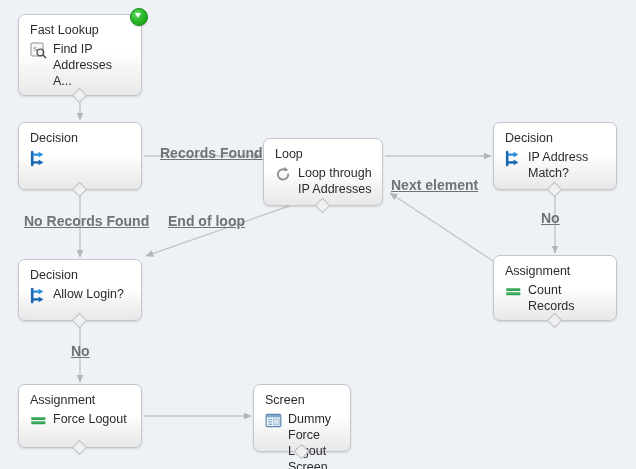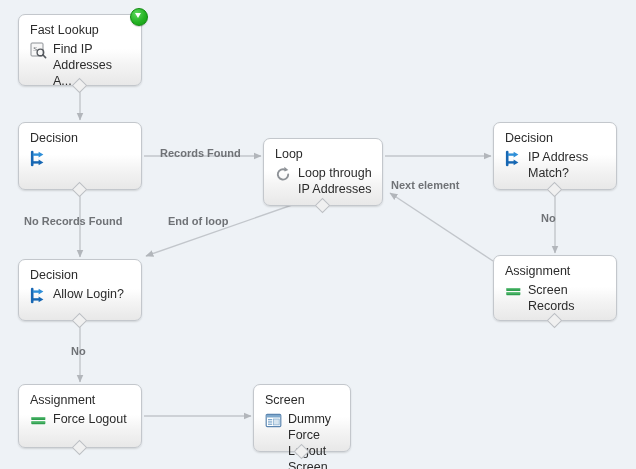--- a/index.html
+++ b/index.html
@@ -97,25 +97,26 @@
     width: 0;
     height: 0;
     border-left: 3.5px solid transparent;
     border-right: 3.5px solid transparent;
     border-top: 5px solid #ffffff;
   }
 
   
   .wire-label {
     position: absolute;
-    font-size: 11px;
+    font-size: 14px;
     font-weight: bold;
     color: #6f7276;
     white-space: nowrap;
     line-height: 13px;
+    text-decoration: underline;
   }
 </style>
 </head>
 <body>
 
 <div id="canvas">
 
   <svg id="wires" viewBox="0 0 636 469" width="636" height="469" xmlns="http://www.w3.org/2000/svg">
     <defs>
       <marker id="arrow" markerWidth="9" markerHeight="9" refX="7.4" refY="4" orient="auto" markerUnits="userSpaceOnUse">
@@ -144,21 +145,21 @@
     </g>
   </svg>
 
   <div class="wire-label" style="left:160px; top:147px;">Records Found</div>
   <div class="wire-label" style="left:391px; top:147px;margin-top:32px;">Next element</div>
   <div class="wire-label" style="left:24px; top:215px;">No Records Found</div>
   <div class="wire-label" style="left:168px; top:215px;">End of loop</div>
   <div class="wire-label" style="left:541px; top:212px;">No</div>
   <div class="wire-label" style="left:71px; top:345px;">No</div>
 
-  <div class="node" style="left:18px; top:14px; width:124px; height:72px;">
+  <div class="node" style="left:18px; top:14px; width:124px; height:82px;">
     <div class="start-badge"></div>
     <div class="node-title">Fast Lookup</div>
     <div class="node-body">
       <div class="node-icon">
         <svg width="17" height="17" viewBox="0 0 17 17" xmlns="http://www.w3.org/2000/svg">
           <rect x="1" y="1" width="12" height="13" rx="1" fill="#f7f7f7" stroke="#8d9196" stroke-width="1"></rect>
           <text x="3.2" y="9" font-family="Liberation Serif, serif" font-size="7" fill="#5a5e63">S</text>
           <circle cx="10.4" cy="10.4" r="3.3" fill="none" stroke="#55595e" stroke-width="1.4"></circle>
           <line x1="12.8" y1="12.8" x2="15.6" y2="15.6" stroke="#55595e" stroke-width="1.6" stroke-linecap="round"></line>
         </svg>
@@ -222,21 +223,21 @@
     <div class="node-title">Assignment</div>
     <div class="node-body">
       <div class="node-icon">
         <svg width="17" height="17" viewBox="0 0 17 17" xmlns="http://www.w3.org/2000/svg">
           <rect x="1.3" y="5.2" width="14" height="2.9" rx="0.6" fill="#2f9e4f"></rect>
           <rect x="1.3" y="9.3" width="14" height="2.9" rx="0.6" fill="#2f9e4f"></rect>
           <rect x="1.3" y="5.2" width="14" height="1.1" rx="0.5" fill="#63c47d"></rect>
           <rect x="1.3" y="9.3" width="14" height="1.1" rx="0.5" fill="#63c47d"></rect>
         </svg>
       </div>
-      <div class="node-label">Screen Records</div>
+      <div class="node-label">Count Records</div>
     </div>
     <div class="handle"></div>
   </div>
 
   <div class="node" style="left:18px; top:259px; width:124px; height:62px;">
     <div class="node-title">Decision</div>
     <div class="node-body">
       <div class="node-icon">
         <svg width="17" height="17" viewBox="0 0 17 17" xmlns="http://www.w3.org/2000/svg">
           <path d="M2.2,2 L2.2,15" stroke="#1767b3" stroke-width="2.6" stroke-linecap="round"></path>

